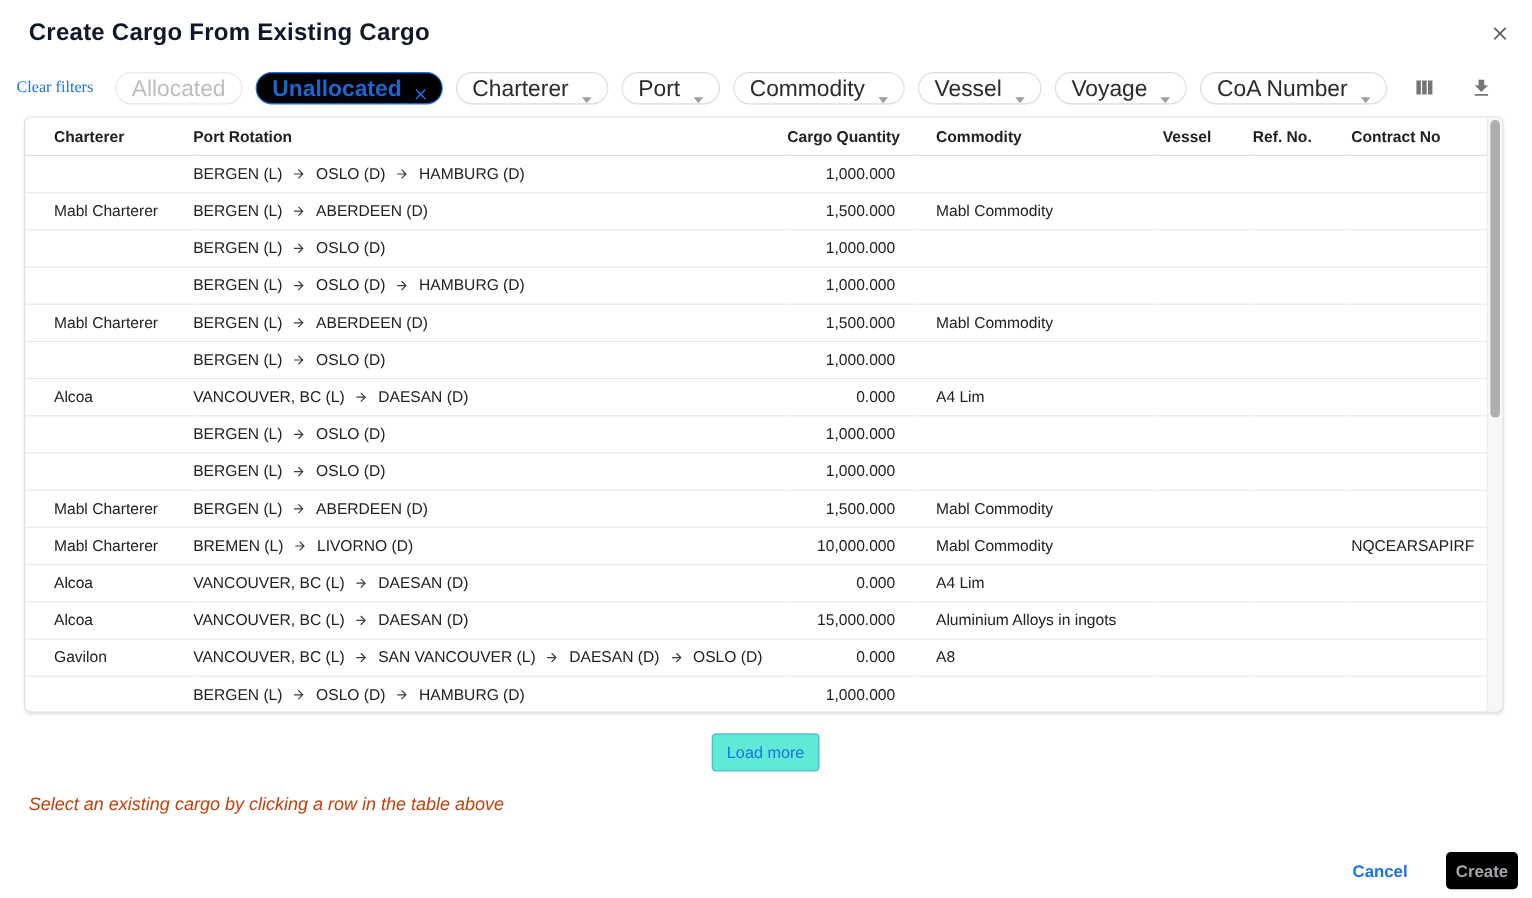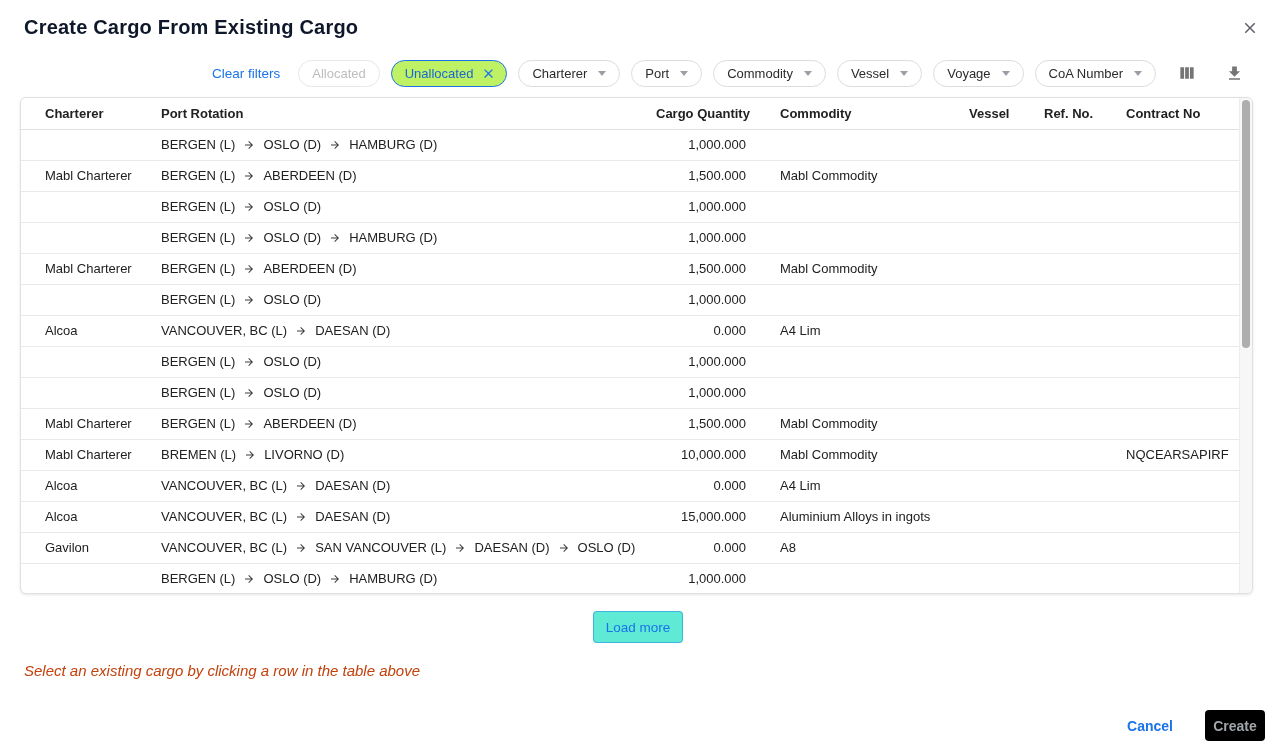--- a/index.html
+++ b/index.html
@@ -7,26 +7,26 @@
               font-family:"Liberation Sans","DejaVu Sans",sans-serif; color:#212121; }
   .page { position:relative; width:1277px; height:748px; background:#fff; }
 
   
   .dlg-title { position:absolute; left:24px; top:16px; font-size:20px; font-weight:600; color:#0f172a; letter-spacing:.2px; }
   .dlg-close { position:absolute; right:16px; top:17px; width:22px; height:22px; cursor:pointer;
                display:flex; align-items:center; justify-content:center; }
 
   
   .filterbar { position:absolute; top:59px; right:32px; height:28px; display:flex; align-items:center; gap:11px; }
-  .clear-link { color:#1a73e8; font-size:13.5px; font-weight:500; margin-right:7px; cursor:pointer; white-space:nowrap; }
+  .clear-link { color:#1a73e8; font-size:13.5px; font-weight:500; margin-right:7px; cursor:pointer; white-space:nowrap;font-family:Liberation Serif, serif; }
   .chip { height:27px; border:1px solid #dadce0; border-radius:14px; background:#fff;
-          display:inline-flex; align-items:center; padding:0 13px; font-size:13px; color:#2b2b2b;
+          display:inline-flex; align-items:flex-end; padding:0 13px; font-size:19px; color:#2b2b2b;
           white-space:nowrap; cursor:pointer; }
   .chip-disabled { border-color:#e7e7e7; color:#bdbdbd; }
-  .chip-active { border:1.5px solid #1a73e8; background:#bef264; color:#1a66d2; font-weight:400; padding-right:10px; }
+  .chip-active { border:1.5px solid #1a73e8; background:#000000; color:#1a66d2; font-weight:700; padding-right:10px; }
   .chip-active svg { margin-left:8px; display:block; }
   .caret { width:0; height:0; border-left:4.5px solid transparent; border-right:4.5px solid transparent;
            border-top:5px solid #9aa0a6; margin-left:11px; display:inline-block; }
   .icon-btn { display:inline-flex; align-items:center; justify-content:center; width:22px; height:22px; cursor:pointer; }
   .icon-btn.cols { margin-left:9px; }
   .icon-btn.dl { margin-left:14px; }
 
   
   .table-card { position:absolute; left:20px; top:97px; width:1233px; height:497px;
                 border:1px solid #e0e0e0; border-radius:6px; background:#fff;

